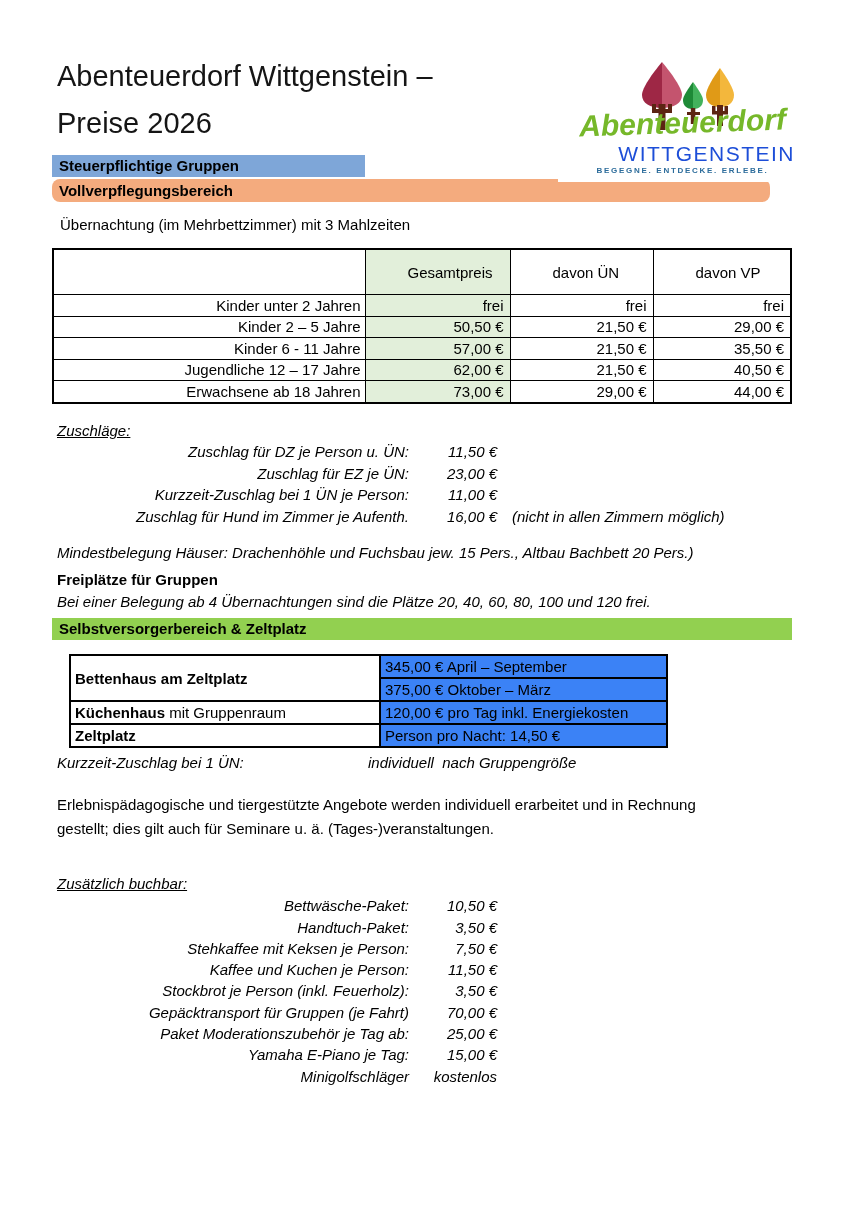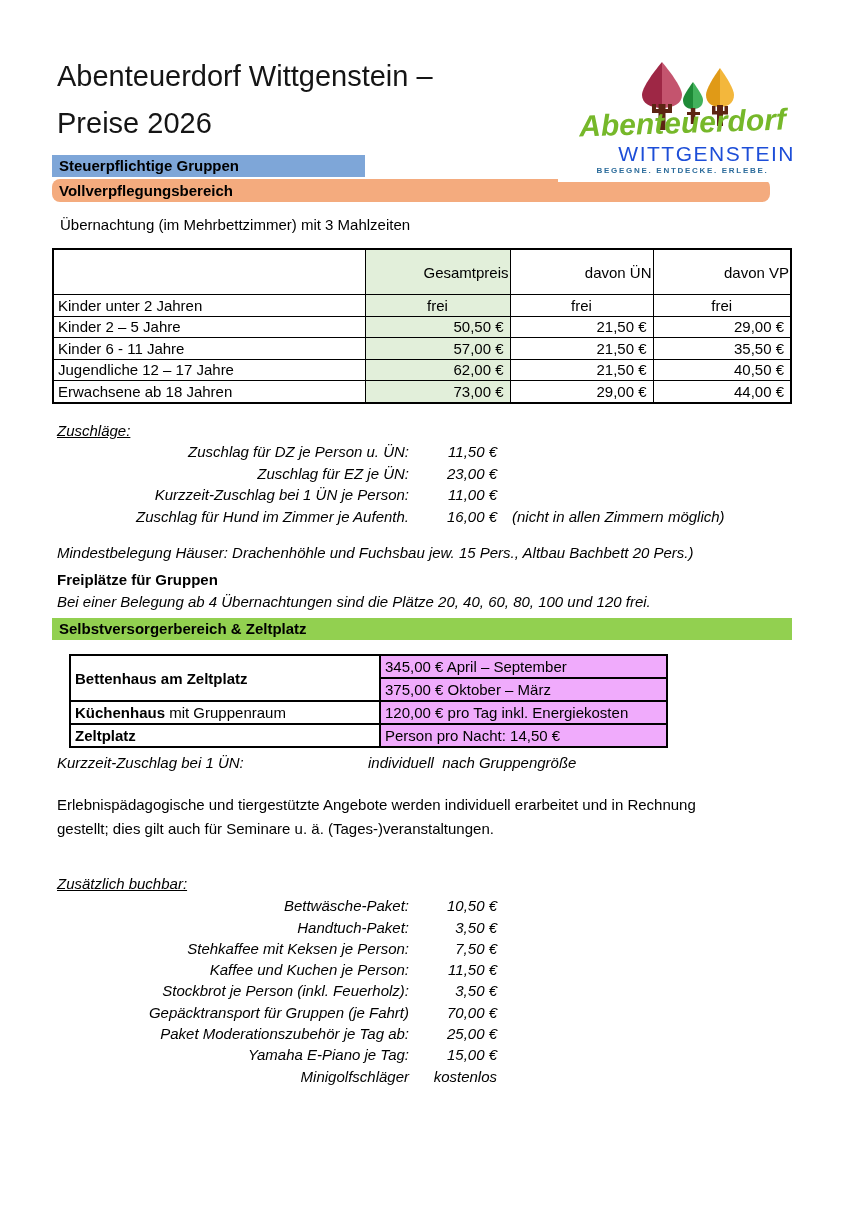--- a/index.html
+++ b/index.html
@@ -36,22 +36,22 @@
   .bar-orange { top:179px; width:718px; height:23px; line-height:23px; background:#f4ab7e;border-radius:8px; }
   .bar-orange::after { content:""; position:absolute; right:0; top:0; width:212px; height:3px; background:#fff; }
   .bar-green  { top:618px; width:740px; height:22px; line-height:22px; background:#92d050; }
 
   .intro { position:absolute; left:60px; top:216px; font-size:15px; }
 
   
   .table1 { position:absolute; left:52px; top:248px; width:738px;
             border-collapse:collapse; table-layout:fixed; font-size:15px;
             border:2px solid #000; }
-  .table1 th, .table1 td { border:1.5px solid #000; overflow:hidden; white-space:nowrap; }
-  .table1 thead th { height:42px; text-align:right; vertical-align:middle; font-weight:normal;padding-left:42px; }
+  .table1 th, .table1 td { border:1.5px solid #000; overflow:hidden; white-space:nowrap;text-align:right; }
+  .table1 thead th { height:42px; text-align:left; vertical-align:middle; font-weight:normal;padding-left:42px; }
   .table1 tbody td { height:20.5px; padding:0 6px; vertical-align:middle; }
   .table1 .c0 { width:312px; } .table1 .c1 { width:145px; }
   .table1 .c2 { width:143px; } .table1 .c3 { width:138px; }
   .green { background:#e2efda; }
   .cell-label { padding:0 4px !important; }
   .cell-center { text-align:center; }
   .cell-right  { text-align:right; }
 
   
   .surcharges { position:absolute; left:57px; top:404px; font-size:15px;
@@ -63,21 +63,21 @@
   .price-note  { margin-left:15px; white-space:nowrap; }
   .min-occupancy { margin-top:15px; }
   .free-heading { margin-top:6px; font-style:normal; font-weight:bold; }
 
   
   .table2 { position:absolute; left:69px; top:654px; border-collapse:collapse;
             table-layout:fixed; font-size:15px; border:2px solid #000; }
   .table2 td { border:2px solid #000; height:21px; vertical-align:middle;
                padding:0 4px; overflow:hidden; white-space:nowrap; }
   .t2-label { width:300px; }
-  .t2-val   { width:277px; background:#f0abfc;margin-top:20px; }
+  .t2-val   { width:277px; background:#3b82f6;margin-top:20px; }
 
   .kurzzeit { position:absolute; left:57px; top:754px; font-size:15px;
               font-style:italic; display:flex; }
   .kurzzeit-label { width:311px; flex:0 0 auto; }
   .kurzzeit-value { white-space:pre-wrap; }
 
   .paragraph { position:absolute; left:57px; top:793px; font-size:15px; line-height:24px; }
 
   
   .extras { position:absolute; left:57px; top:857px; font-size:15px;

